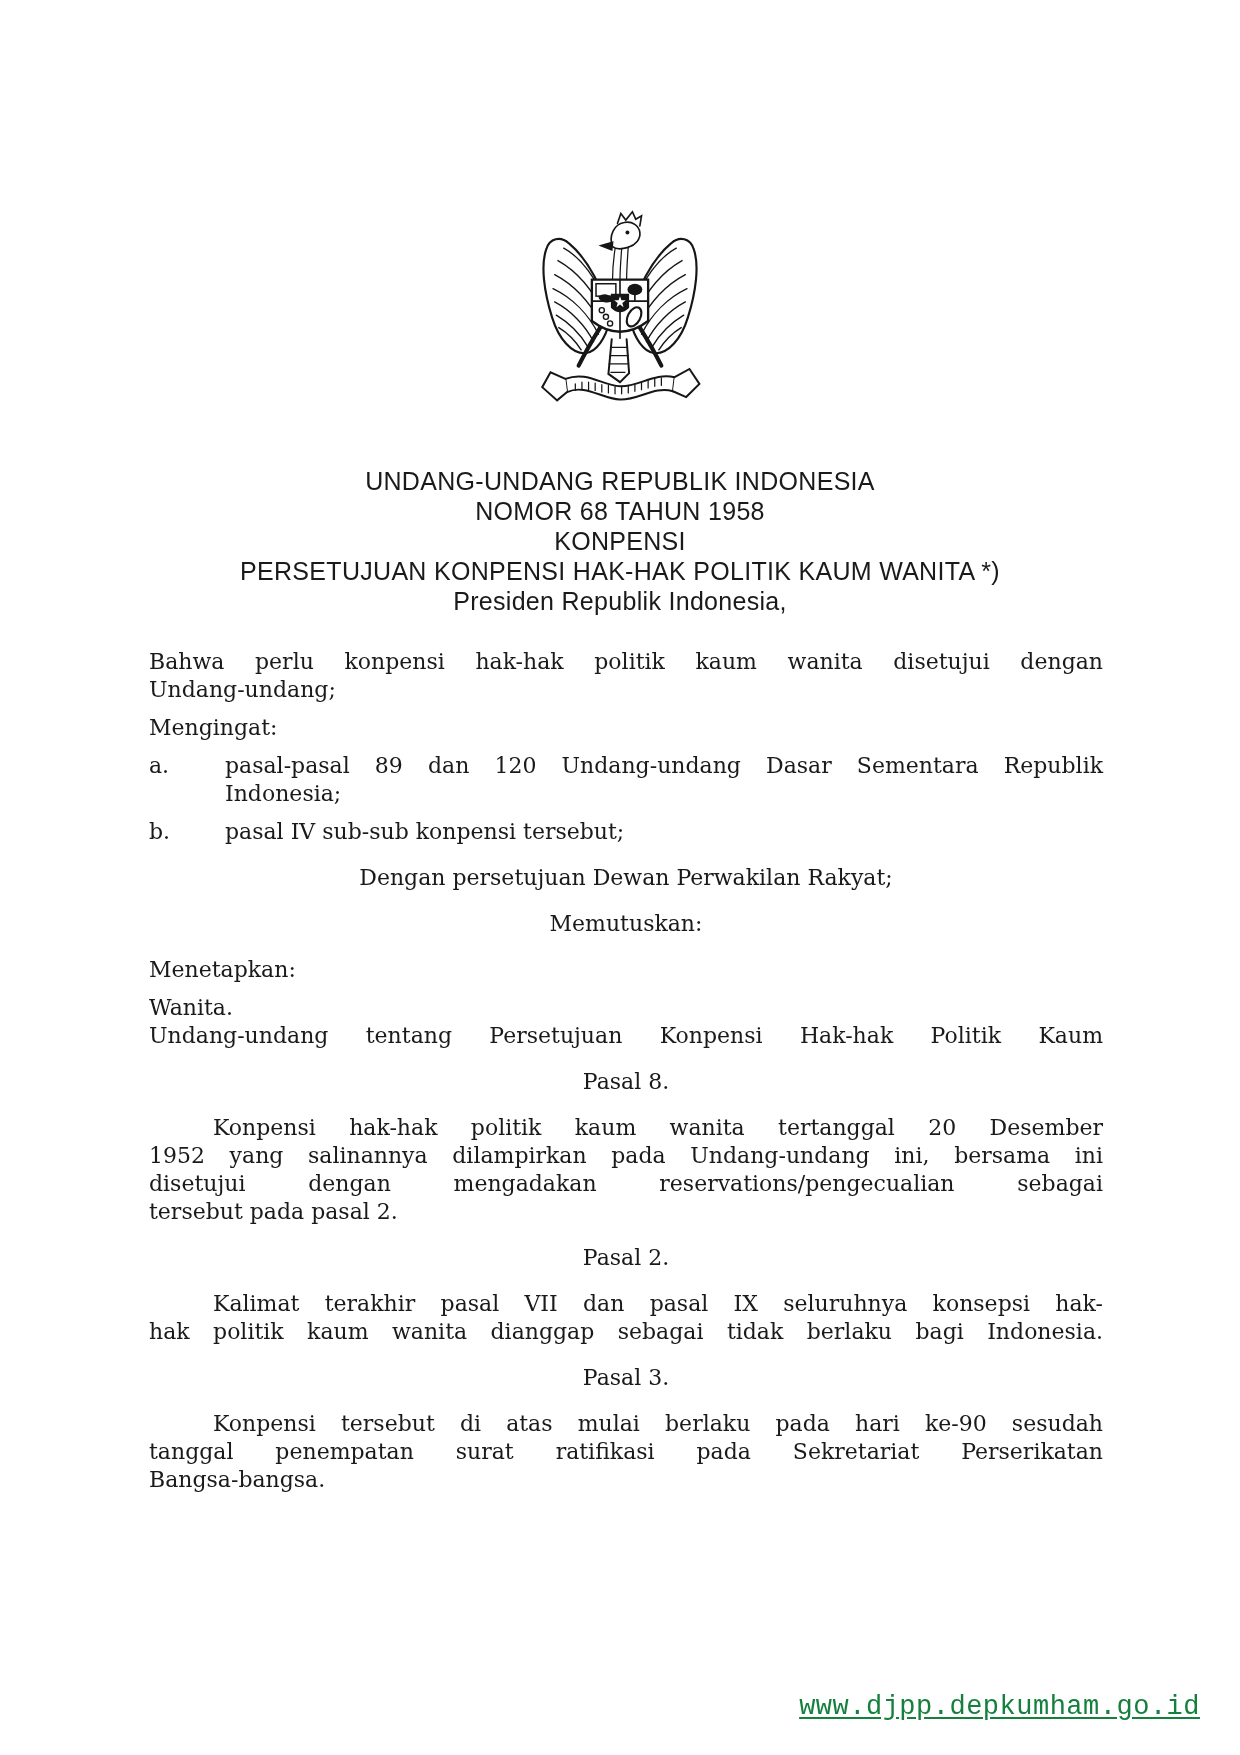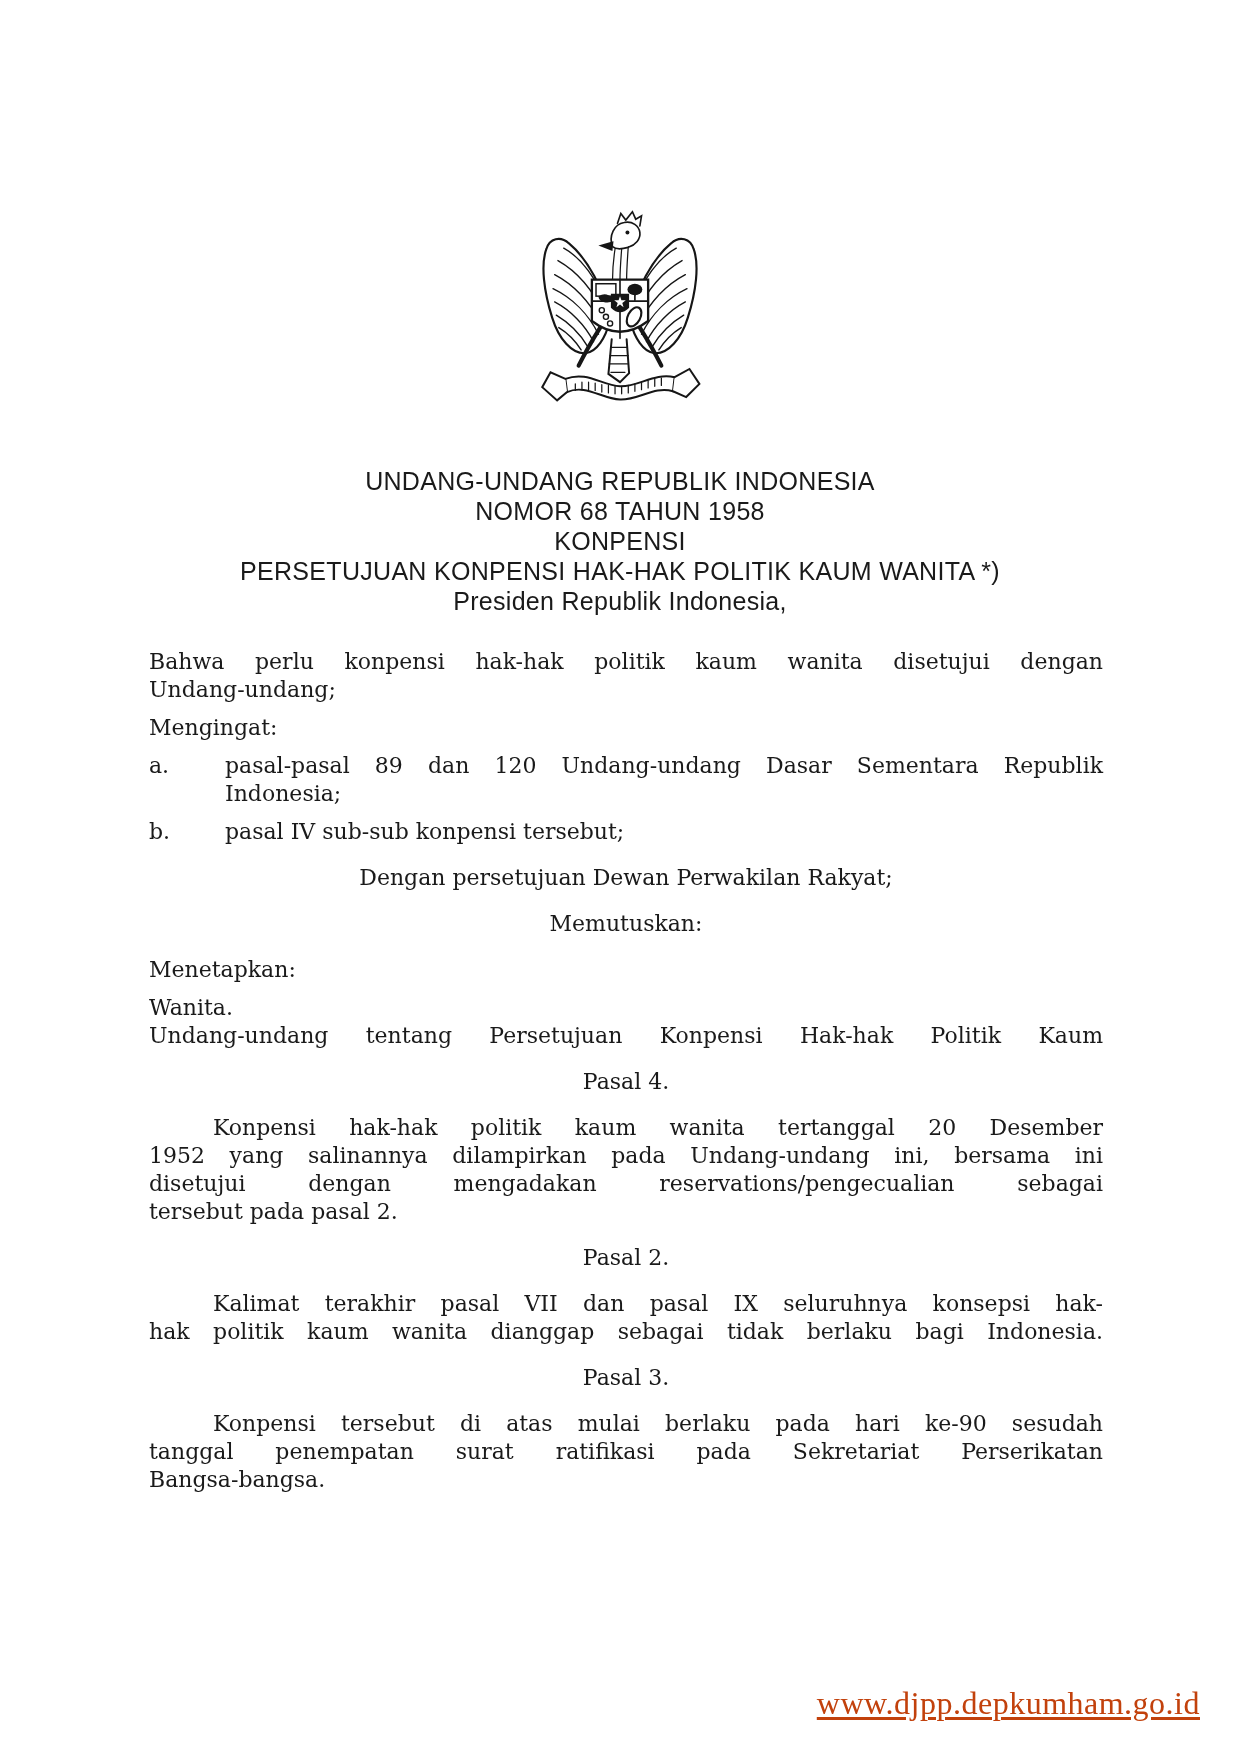--- a/index.html
+++ b/index.html
@@ -39,24 +39,24 @@
   .indent { text-indent: 64px; }
   .center { text-align: center; }
   .spaced { margin-top: 18px; margin-bottom: 18px; }
   .list { display: flex; }
   .marker { flex: 0 0 76px; width: 76px; }
   .li-body { flex: 1 1 auto; }
   .watermark {
     position: absolute;
     right: 40px;
     bottom: 33px;
-    font-family: Liberation Serif, serif;
-    font-size: 32px;
+    font-family: Liberation Mono, monospace;
+    font-size: 27px;
     letter-spacing: 0.5px;
-    color: #c2410c;
+    color: #15803d;
     text-decoration: underline;
     text-underline-offset: 3px;
     cursor: pointer;
   }
 </style>
 </head>
 <body>
 
 <div class="page">
 
@@ -157,21 +157,21 @@
 
     <div class="block line center spaced">Memutuskan:</div>
 
     <div class="block line">Menetapkan:</div>
 
     <div class="block">
       <div class="line">Wanita.</div>
       <div class="line j">Undang-undang tentang Persetujuan Konpensi Hak-hak Politik Kaum</div>
     </div>
 
-    <div class="block line center spaced">Pasal 4.</div>
+    <div class="block line center spaced">Pasal 8.</div>
 
     <div class="block">
       <div class="line j indent">Konpensi hak-hak politik kaum wanita tertanggal 20 Desember</div>
       <div class="line j">1952 yang salinannya dilampirkan pada Undang-undang ini, bersama ini</div>
       <div class="line j">disetujui dengan mengadakan reservations/pengecualian sebagai</div>
       <div class="line">tersebut pada pasal 2.</div>
     </div>
 
     <div class="block line center spaced">Pasal 2.</div>
 

